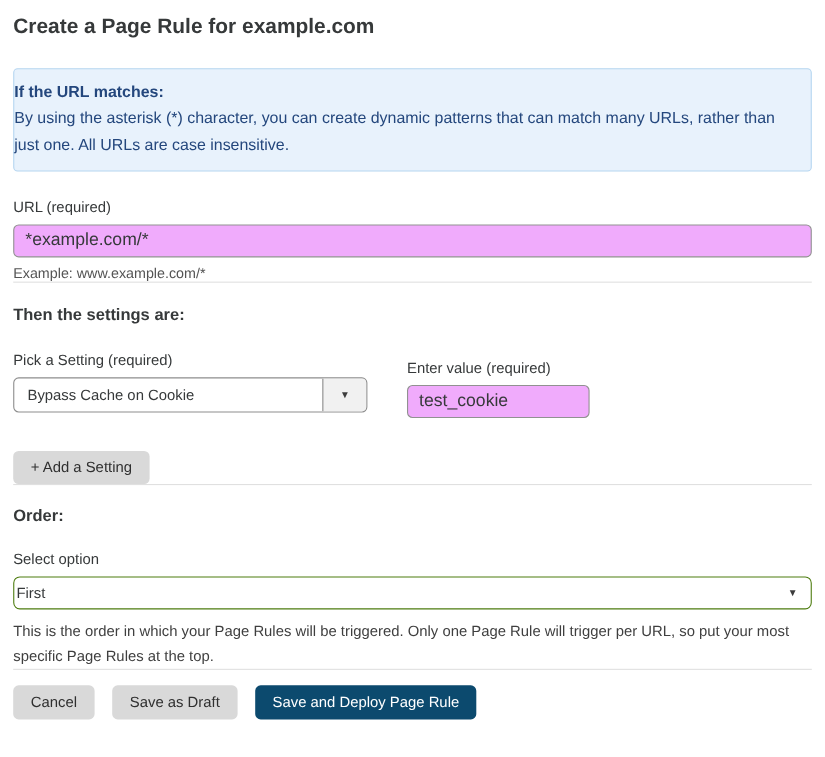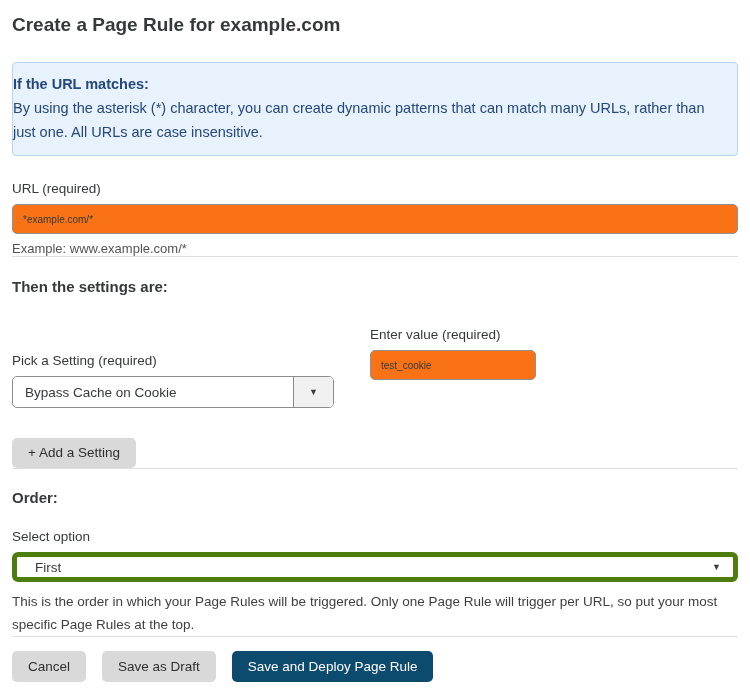--- a/index.html
+++ b/index.html
@@ -39,24 +39,24 @@
     margin-bottom: 8px;
   }
   .url-section { margin-top: 25px; }
   .text-input {
     display: block;
     width: 100%;
     height: 30px;
     border: 1px solid #919191;
     border-radius: 5px;
     padding: 0 10px;
-    font-size: 10px;
+    font-size: 16px;
     font-family: "Liberation Sans", "DejaVu Sans", sans-serif;
     color: #36393a;
-    background: #f97316;
+    background: #f0abfc;
     outline: none;
   }
   .hint-text {
     font-size: 13px;
     color: #545454;
     margin-top: 7px;
   }
   hr.divider {
     border: none;
     border-top: 1px solid #e0e0e0;
@@ -67,21 +67,21 @@
     font-size: 15px;
     font-weight: bold;
     color: #36393a;
     margin-top: 21px;
   }
   .settings-row {
     display: flex;
     align-items: flex-start;
     margin-top: 25px;
   }
-  .setting-col { width: 322px; margin-top: 33px; }
+  .setting-col { width: 322px; }
   .value-col { margin-left: 36px; margin-top: 7px; }
   .select-box {
     display: flex;
     align-items: stretch;
     width: 100%;
     height: 32px;
     border: 1px solid #8d8d8d;
     border-radius: 5px;
     background: #fff;
     cursor: pointer;
@@ -120,26 +120,26 @@
     background: #d9d9d9;
   }
   .add-setting-btn { margin-top: 30px; height: 30px; line-height: 30px; }
   .divider-2 { margin-top: 18px; }
   .order-heading { margin-top: 20px; }
   .order-label { margin-top: 23px; }
   .order-select {
     position: relative;
     width: 100%;
     height: 30px;
-    border: 5px solid #4d7c0f;
+    border: 1px solid #4d7c0f;
     border-radius: 6px;
     background: #fff;
     display: flex;
     align-items: center;
-    padding-left: 18px;
+    padding-left: 2px;
     font-size: 13.5px;
     color: #36393a;
     cursor: pointer;
   }
   .order-select .small-arrow {
     position: absolute;
     right: 12px;
     top: 50%;
     transform: translateY(-50%);
     font-size: 9px;

